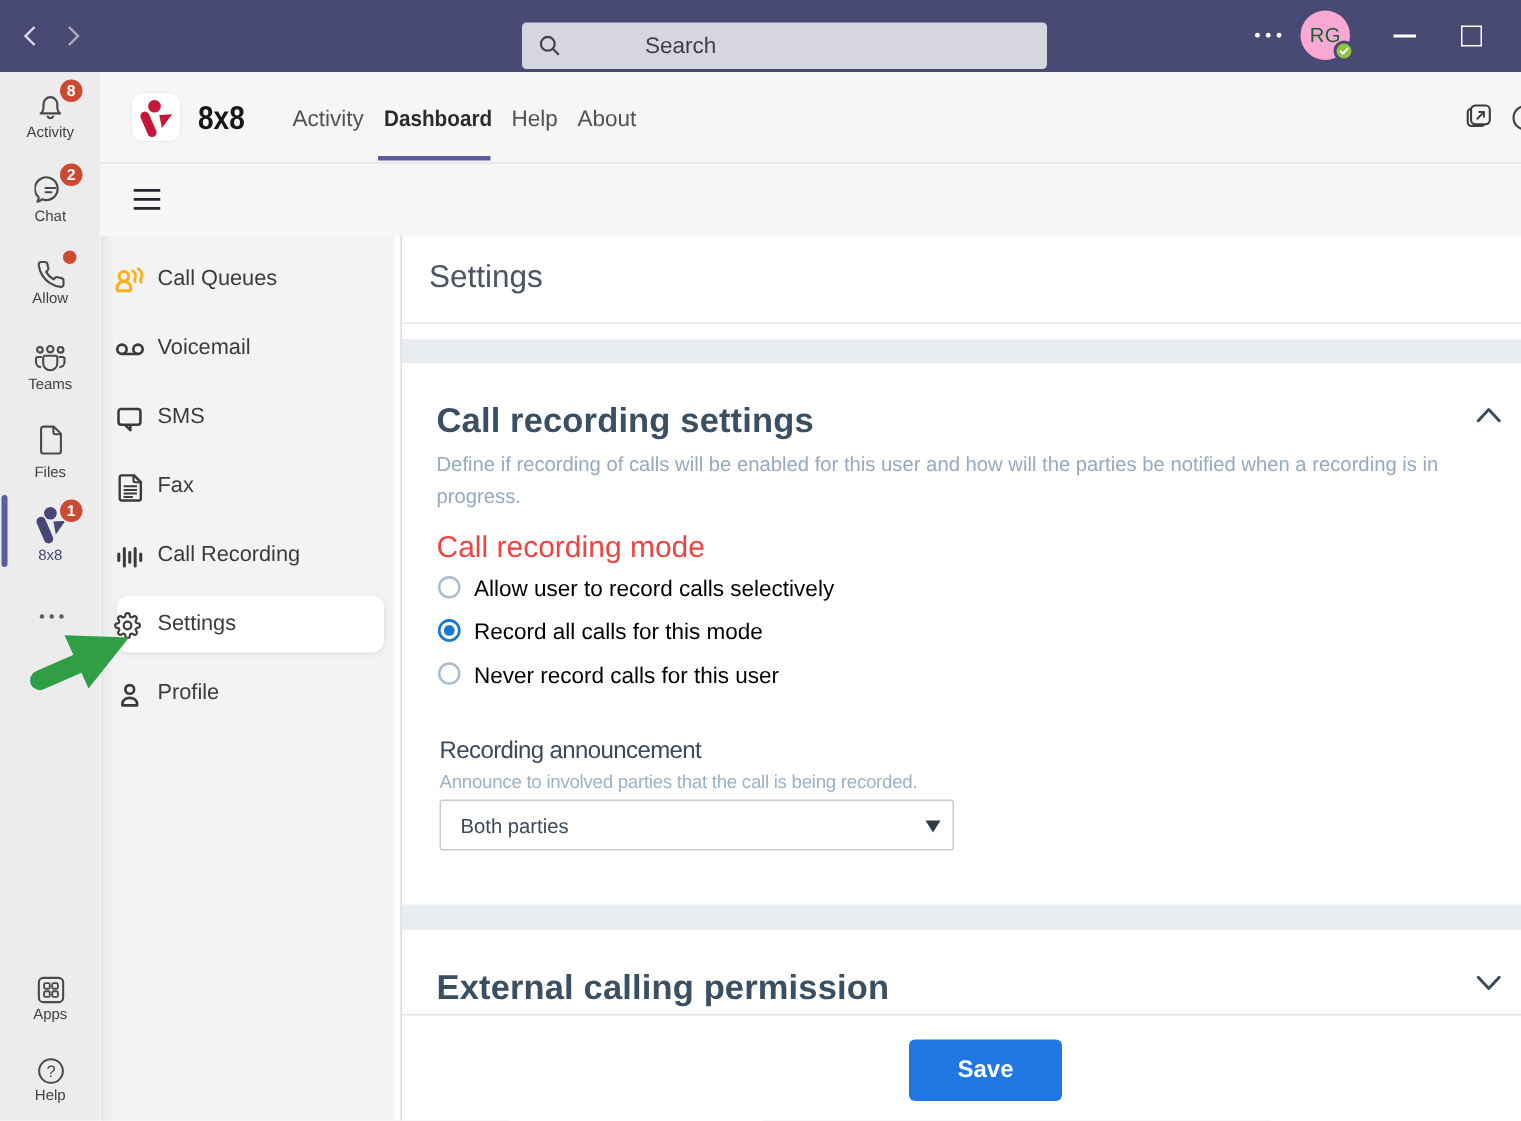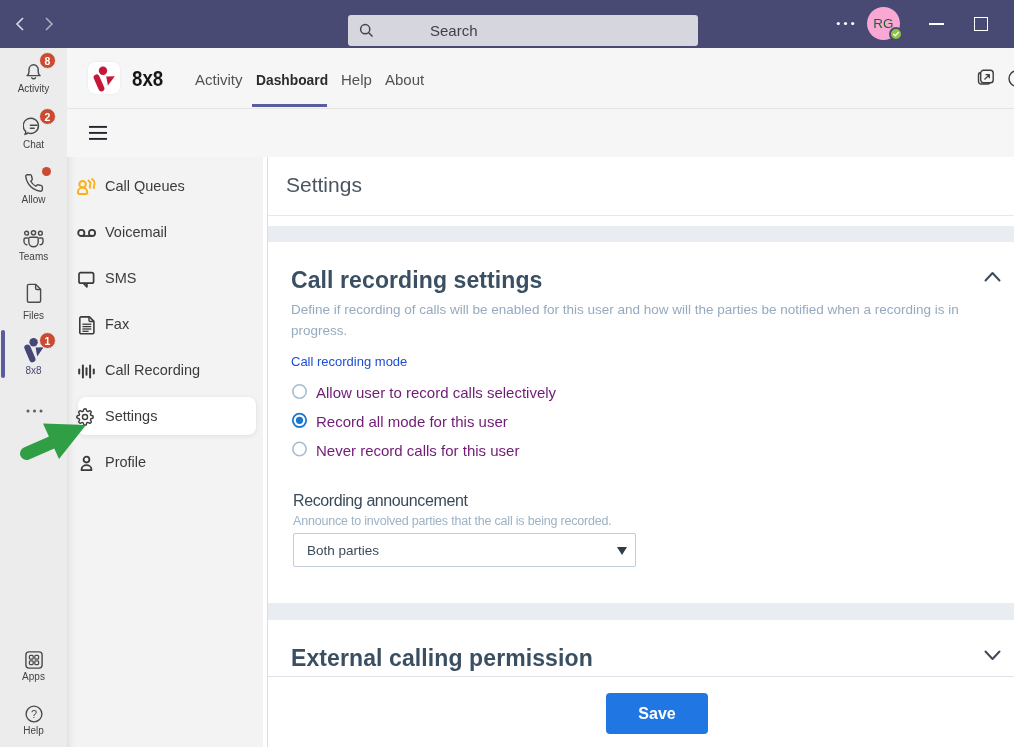--- a/index.html
+++ b/index.html
@@ -50,22 +50,22 @@
   border-radius:8px; box-shadow:0 1px 5px rgba(0,0,0,.09); }
 
 #content { left:267px; top:157px; width:747px; height:590px; background:#e9edf2;
   border-left:1px solid #dddddd; }
 .white { position:absolute; background:#fff; }
 #pagetitle { left:286px; top:173px; font-size:21px; color:#4b5560; }
 #titleline { left:268px; top:215px; width:746px; height:1px; background:#e8e8e8; }
 h2.cardtitle { position:absolute; font-size:23px; font-weight:bold; color:#3b4f63;
   letter-spacing:.1px; }
 .desc { position:absolute; font-size:13.5px; line-height:20.5px; color:#95aabf; }
-.flabel { position:absolute; font-size:13px; color:#1d4ed8; }
-.radio-lbl { position:absolute; left:316px; font-size:15px; color:#701a75; }
+.flabel { position:absolute; font-size:20px; color:#ef4444; }
+.radio-lbl { position:absolute; left:316px; font-size:15px; color:#000000; }
 #dropdown { left:293px; top:533px; width:343px; height:34px; background:#fff;
   border:1px solid #c2cdd7; border-radius:2px; display:flex; align-items:center;
   padding-left:13px; font-size:13.5px; color:#3c4a57; }
 #caret { left:617px; top:547px; width:0; height:0;
   border-left:5.5px solid transparent; border-right:5.5px solid transparent;
   border-top:8px solid #2f3b46; }
 #save { left:606px; top:693px; width:102px; height:41px; background:#2077e4;
   border-radius:4px; color:#fff; font-size:16px; font-weight:bold;
   display:flex; align-items:center; justify-content:center; }
 </style>
@@ -304,21 +304,21 @@
 <div class="abs desc" style="left:291px;top:300px">Define if recording of calls will be enabled for this user and how will the parties be notified when a recording is in<br>progress.</div>
 <div class="abs flabel" style="left:291px;top:354px">Call recording mode</div>
 
 <svg class="abs" style="left:291px;top:383px" width="18" height="76" viewBox="0 0 18 76">
   <circle cx="8.5" cy="8.5" r="6.7" fill="none" stroke="#a9bccd" stroke-width="1.6"></circle>
   <circle cx="8.5" cy="37.3" r="6.7" fill="none" stroke="#1877d2" stroke-width="1.8"></circle>
   <circle cx="8.5" cy="37.3" r="3.6" fill="#1877d2"></circle>
   <circle cx="8.5" cy="66" r="6.7" fill="none" stroke="#a9bccd" stroke-width="1.6"></circle>
 </svg>
 <div class="abs radio-lbl" style="top:384px">Allow user to record calls selectively</div>
-<div class="abs radio-lbl" style="top:413px">Record all mode for this user</div>
+<div class="abs radio-lbl" style="top:413px">Record all calls for this mode</div>
 <div class="abs radio-lbl" style="top:442px">Never record calls for this user</div>
 
 <div class="abs flabel" style="left:293px;top:492px;font-size:16px;letter-spacing:-.4px;color:#3a4a5a">Recording announcement</div>
 <div class="abs desc" style="left:293px;top:511px;font-size:12.5px;letter-spacing:-.2px;color:#9cb2c6">Announce to involved parties that the call is being recorded.</div>
 <div class="abs" id="dropdown">Both parties</div>
 <div class="abs" id="caret"></div>
 
 <h2 class="abs cardtitle" style="left:291px;top:645px">External calling permission</h2>
 <div class="abs" style="left:268px;top:676px;width:746px;height:1px;background:#dee4e9"></div>
 <div class="abs" id="save">Save</div>

